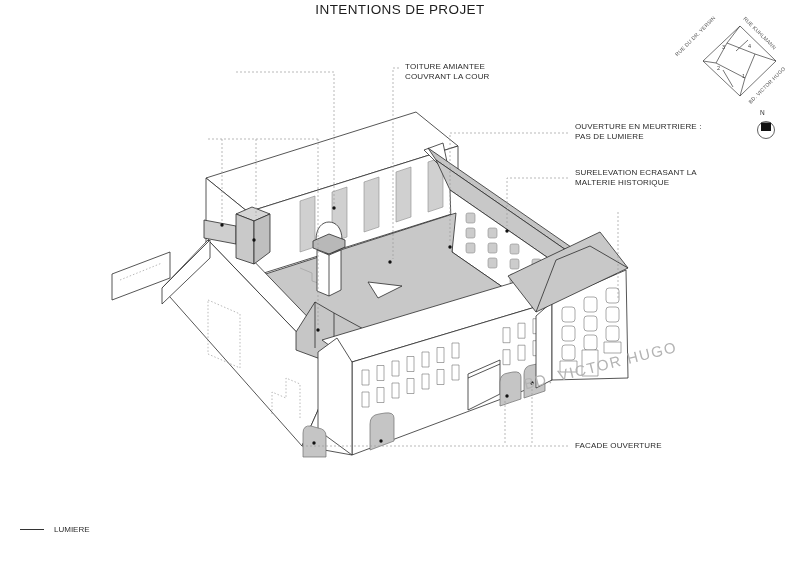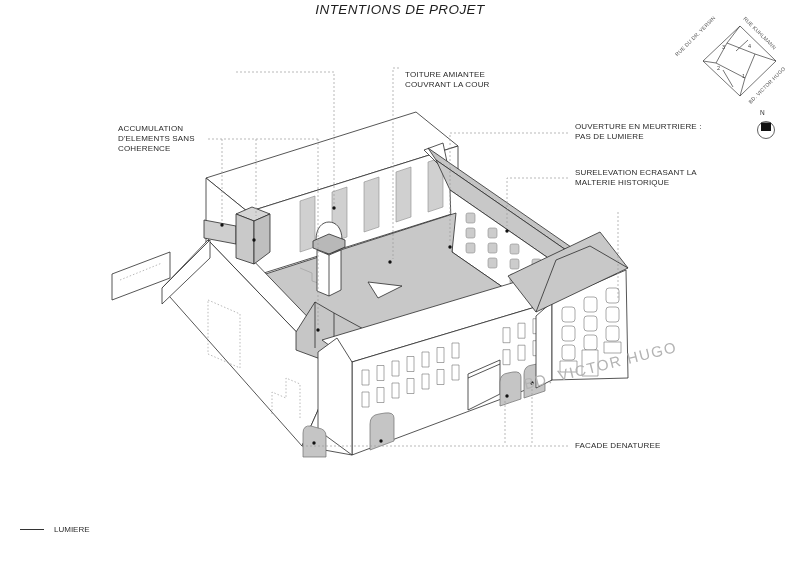--- a/index.html
+++ b/index.html
@@ -1,19 +1,19 @@
 <!DOCTYPE html>
 <html><head>
 <meta charset="utf-8">
 <style>
   html,body{margin:0;padding:0;background:#fff;}
   .sheet{position:relative;width:800px;height:566px;background:#ffffff;overflow:hidden;
          font-family:"Liberation Sans", sans-serif;color:#222;}
   .title{position:absolute;left:0;top:2px;width:800px;text-align:center;
-         font-size:13.5px;letter-spacing:.4px;color:#1d1d1d;font-style:italic;}
+         font-size:13.5px;letter-spacing:.4px;color:#1d1d1d;}
   .ann{position:absolute;font-size:8px;line-height:10px;letter-spacing:.15px;
        color:#2a2a2a;white-space:pre-line;}
   .street{position:absolute;left:522px;top:376px;font-size:15px;letter-spacing:1.5px;
           color:#b3b3b3;transform:rotate(-14deg);transform-origin:left top;white-space:nowrap;}
   .legend{position:absolute;left:20px;top:522px;font-size:8px;color:#2a2a2a;}
   .legend-row{display:flex;align-items:center;height:14px;}
   .key-line{width:24px;height:0;border-top:1.4px solid #333;margin-right:10px;}
   .key-swatch{width:24px;height:8px;background:#c2c2c2;margin-right:10px;}
   .mapnum{position:absolute;font-size:5.5px;color:#444;}
   .mapstreet{position:absolute;font-size:5.2px;color:#555;letter-spacing:.2px;white-space:nowrap;}
@@ -223,30 +223,27 @@
       <line x1="736" y1="51" x2="748" y2="40"></line>
       <line x1="723" y1="70" x2="733" y2="87"></line>
     </g>
 
     <g>
       <circle cx="766" cy="130" r="8.5" stroke="#3a3a3a" stroke-width="0.8" fill="none"></circle>
       <rect x="761" y="122.5" width="10" height="8.5" fill="#111"></rect>
     </g>
   </svg>
 
-  <div class="ann" style="left:118px;top:124px">ACCUMULATION
-D'ELEMENTS SANS
-COHERENCE</div>
-  <div class="ann" style="left:405px;top:70px">TOITURE AMIANTEE
+  <div class="ann" style="left:405px;top:62px">TOITURE AMIANTEE
 COUVRANT LA COUR</div>
   <div class="ann" style="left:575px;top:168px">SURELEVATION ECRASANT LA
 MALTERIE HISTORIQUE</div>
   <div class="ann" style="left:575px;top:122px">OUVERTURE EN MEURTRIERE :
 PAS DE LUMIERE</div>
-  <div class="ann" style="left:575px;top:441px">FACADE DENATUREE</div>
+  <div class="ann" style="left:575px;top:441px">FACADE OUVERTURE</div>
 
   <div class="street">BD. VICTOR HUGO</div>
 
   <div class="legend">
     <div class="legend-row">
       <span class="key-line"></span>
       <span>LUMIERE</span>
     </div>
   </div>
 

